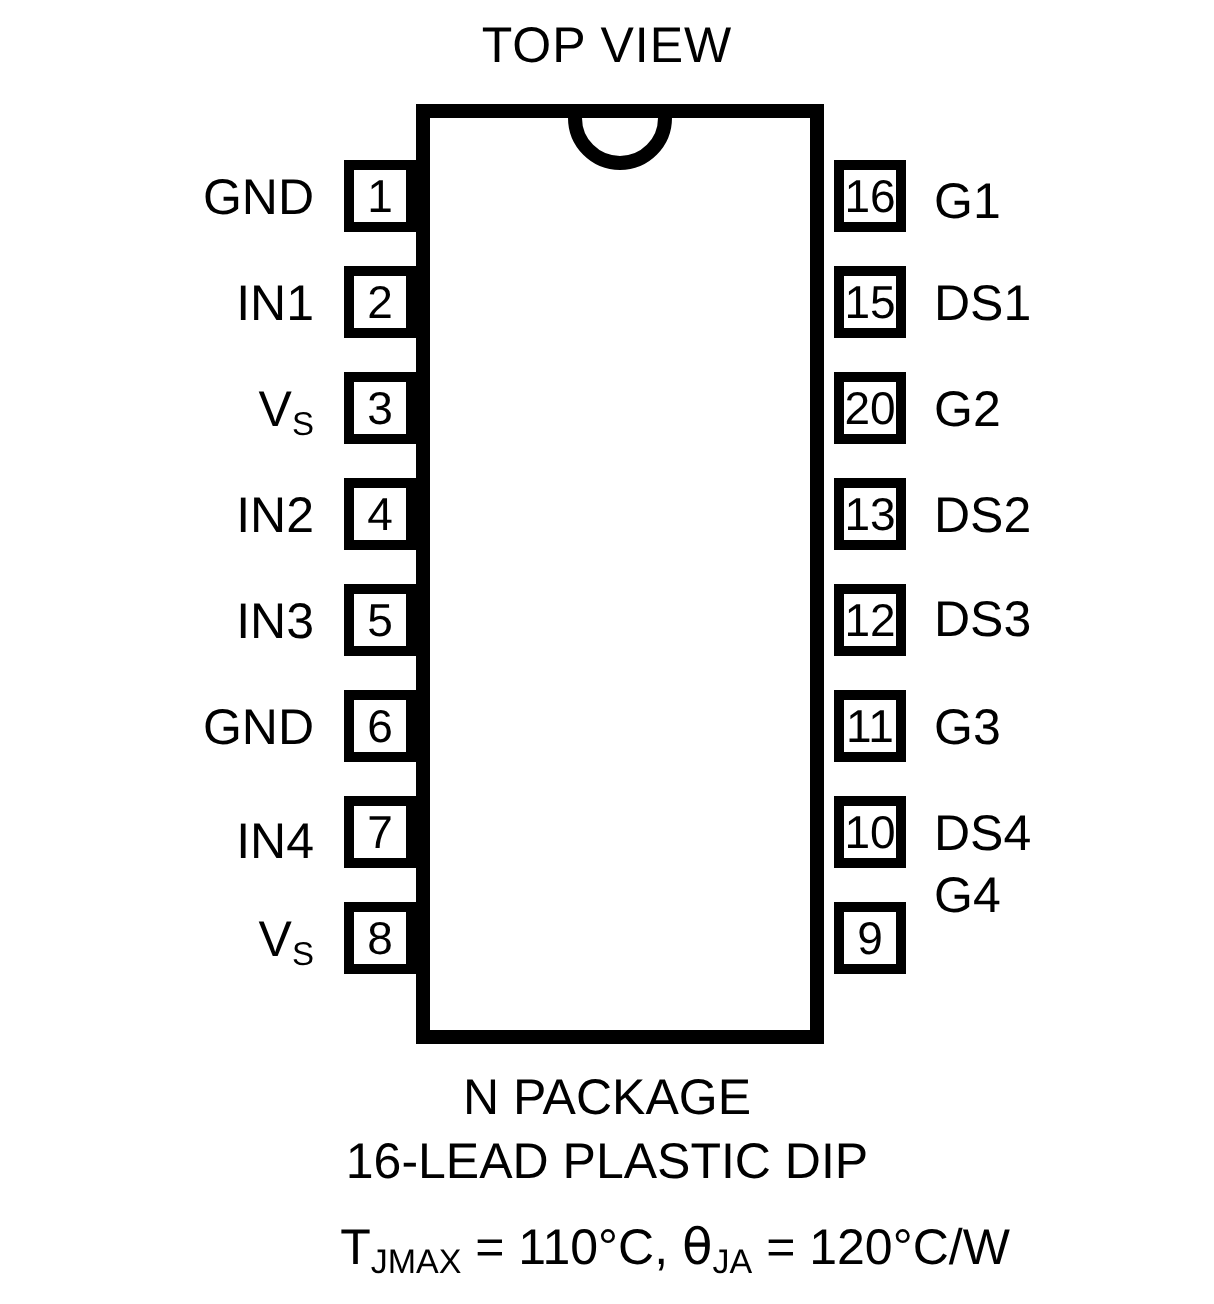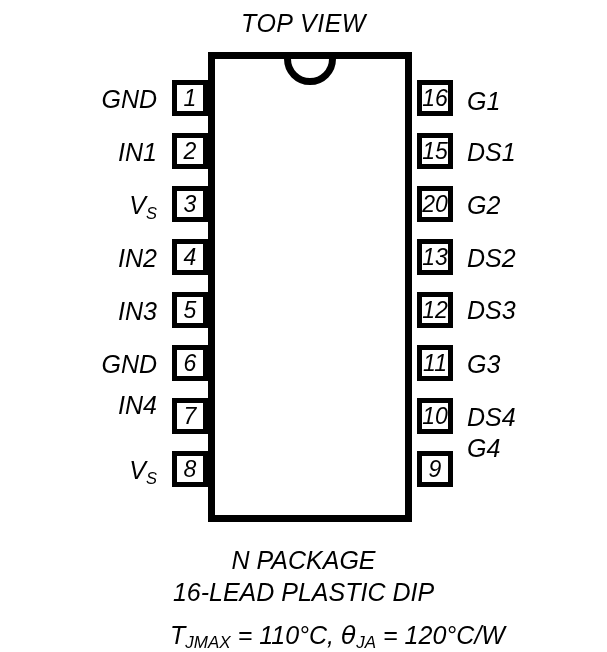--- a/index.html
+++ b/index.html
@@ -14,21 +14,20 @@
     font-family: "Liberation Sans", sans-serif;
     color: #000000;
     overflow: hidden;
     position: relative;
   }
 
   #stage {
     position: relative;
     width: 606px;
     height: 652px;
-    font-style: italic;
   }
 
   
   .top-view-title {
     position: absolute;
     left: 0;
     top: 9px;
     width: 607px;
     text-align: center;
     font-size: 25px;
@@ -113,21 +112,20 @@
     vertical-align: -0.28em;
   }
 
   
   .caption {
     position: absolute;
     left: 0;
     width: 607px;
     text-align: center;
     white-space: nowrap;
-    margin-top: 11px;
   }
   .caption-line-1 { top: 534px; font-size: 25px; line-height: 30px; }
   .caption-line-2 { top: 566px; font-size: 25px; line-height: 30px; }
   .caption-line-3 { top: 608px; font-size: 25px; line-height: 32px; padding-left: 34px; }
   .caption-line-3 sub {
     font-size: 0.68em;
     line-height: 0;
     vertical-align: -0.26em;
   }
   .theta-glyph { font-family: "DejaVu Sans", sans-serif; }
@@ -152,21 +150,21 @@
       <div class="pin-label left" style="top: 139.5px;">IN1</div>
       <div class="pin-box left" style="top: 186px;">3</div>
       <div class="pin-label left" style="top: 192.5px;">V<sub>S</sub></div>
       <div class="pin-box left" style="top: 239px;">4</div>
       <div class="pin-label left" style="top: 245.5px;">IN2</div>
       <div class="pin-box left" style="top: 292px;">5</div>
       <div class="pin-label left" style="top: 298.5px;">IN3</div>
       <div class="pin-box left" style="top: 345px;">6</div>
       <div class="pin-label left" style="top: 351.5px;">GND</div>
       <div class="pin-box left" style="top: 398px;">7</div>
-      <div class="pin-label left" style="top: 393px; margin-left: 18px;">IN4</div>
+      <div class="pin-label left" style="top: 409px; margin-left: 18px;">IN4</div>
       <div class="pin-box left" style="top: 451px;">8</div>
       <div class="pin-label left" style="top: 457.5px;">V<sub>S</sub></div>
       <div class="pin-box right" style="top: 80px;">16</div>
       <div class="pin-label right" style="top: 89px;">G1</div>
       <div class="pin-box right" style="top: 133px;">15</div>
       <div class="pin-label right" style="top: 139.5px;">DS1</div>
       <div class="pin-box right" style="top: 186px;">20</div>
       <div class="pin-label right" style="top: 192.5px;">G2</div>
       <div class="pin-box right" style="top: 239px;">13</div>
       <div class="pin-label right" style="top: 245.5px;">DS2</div>

